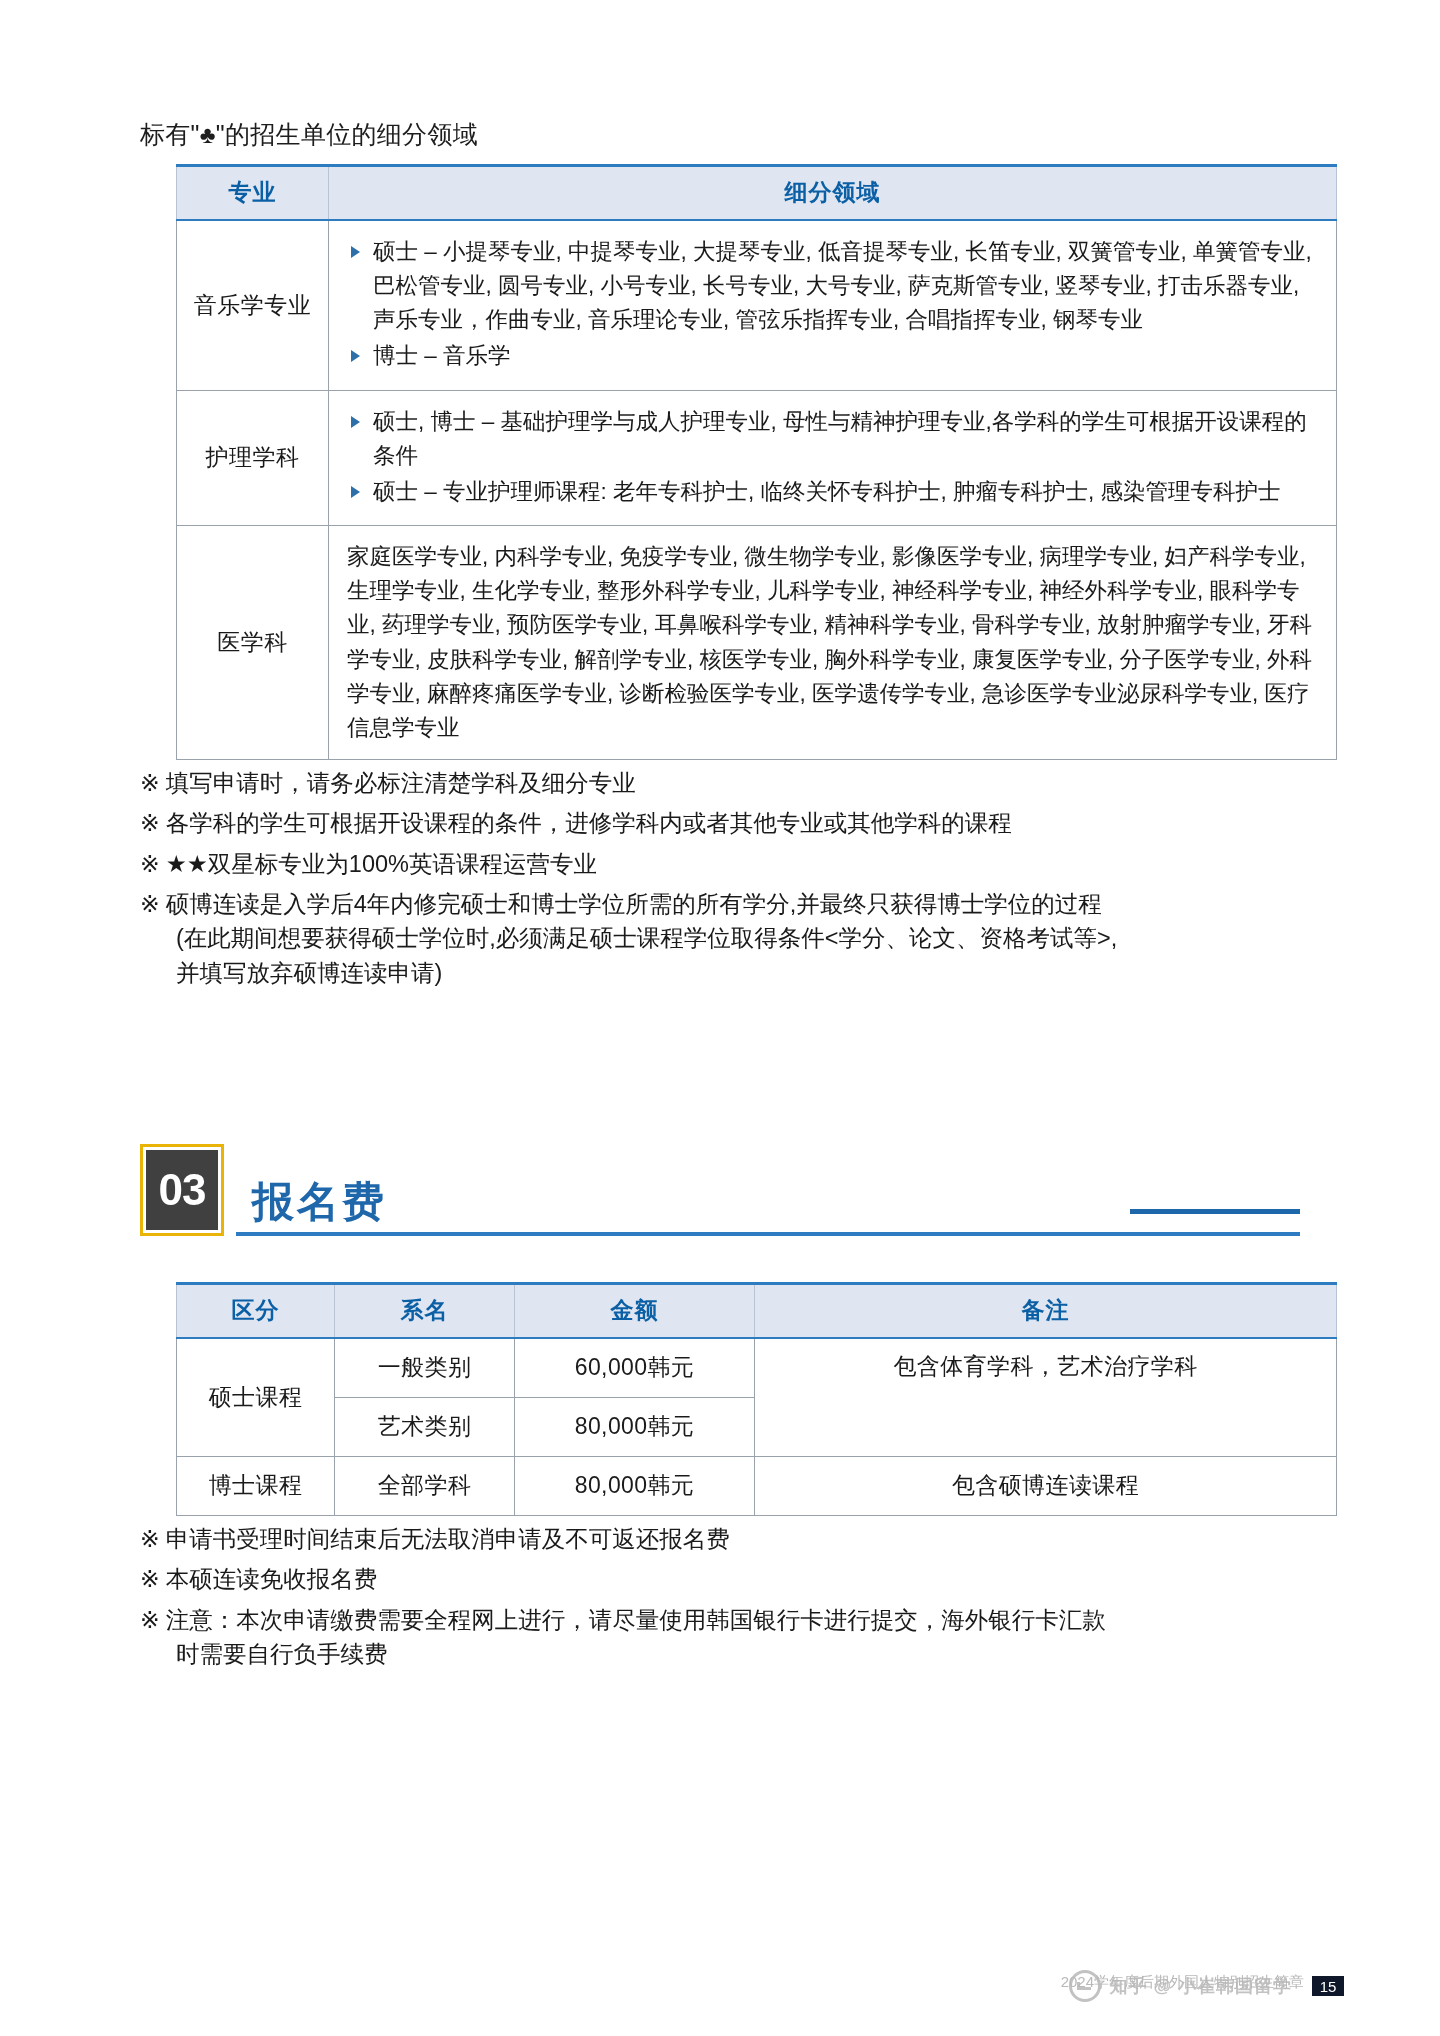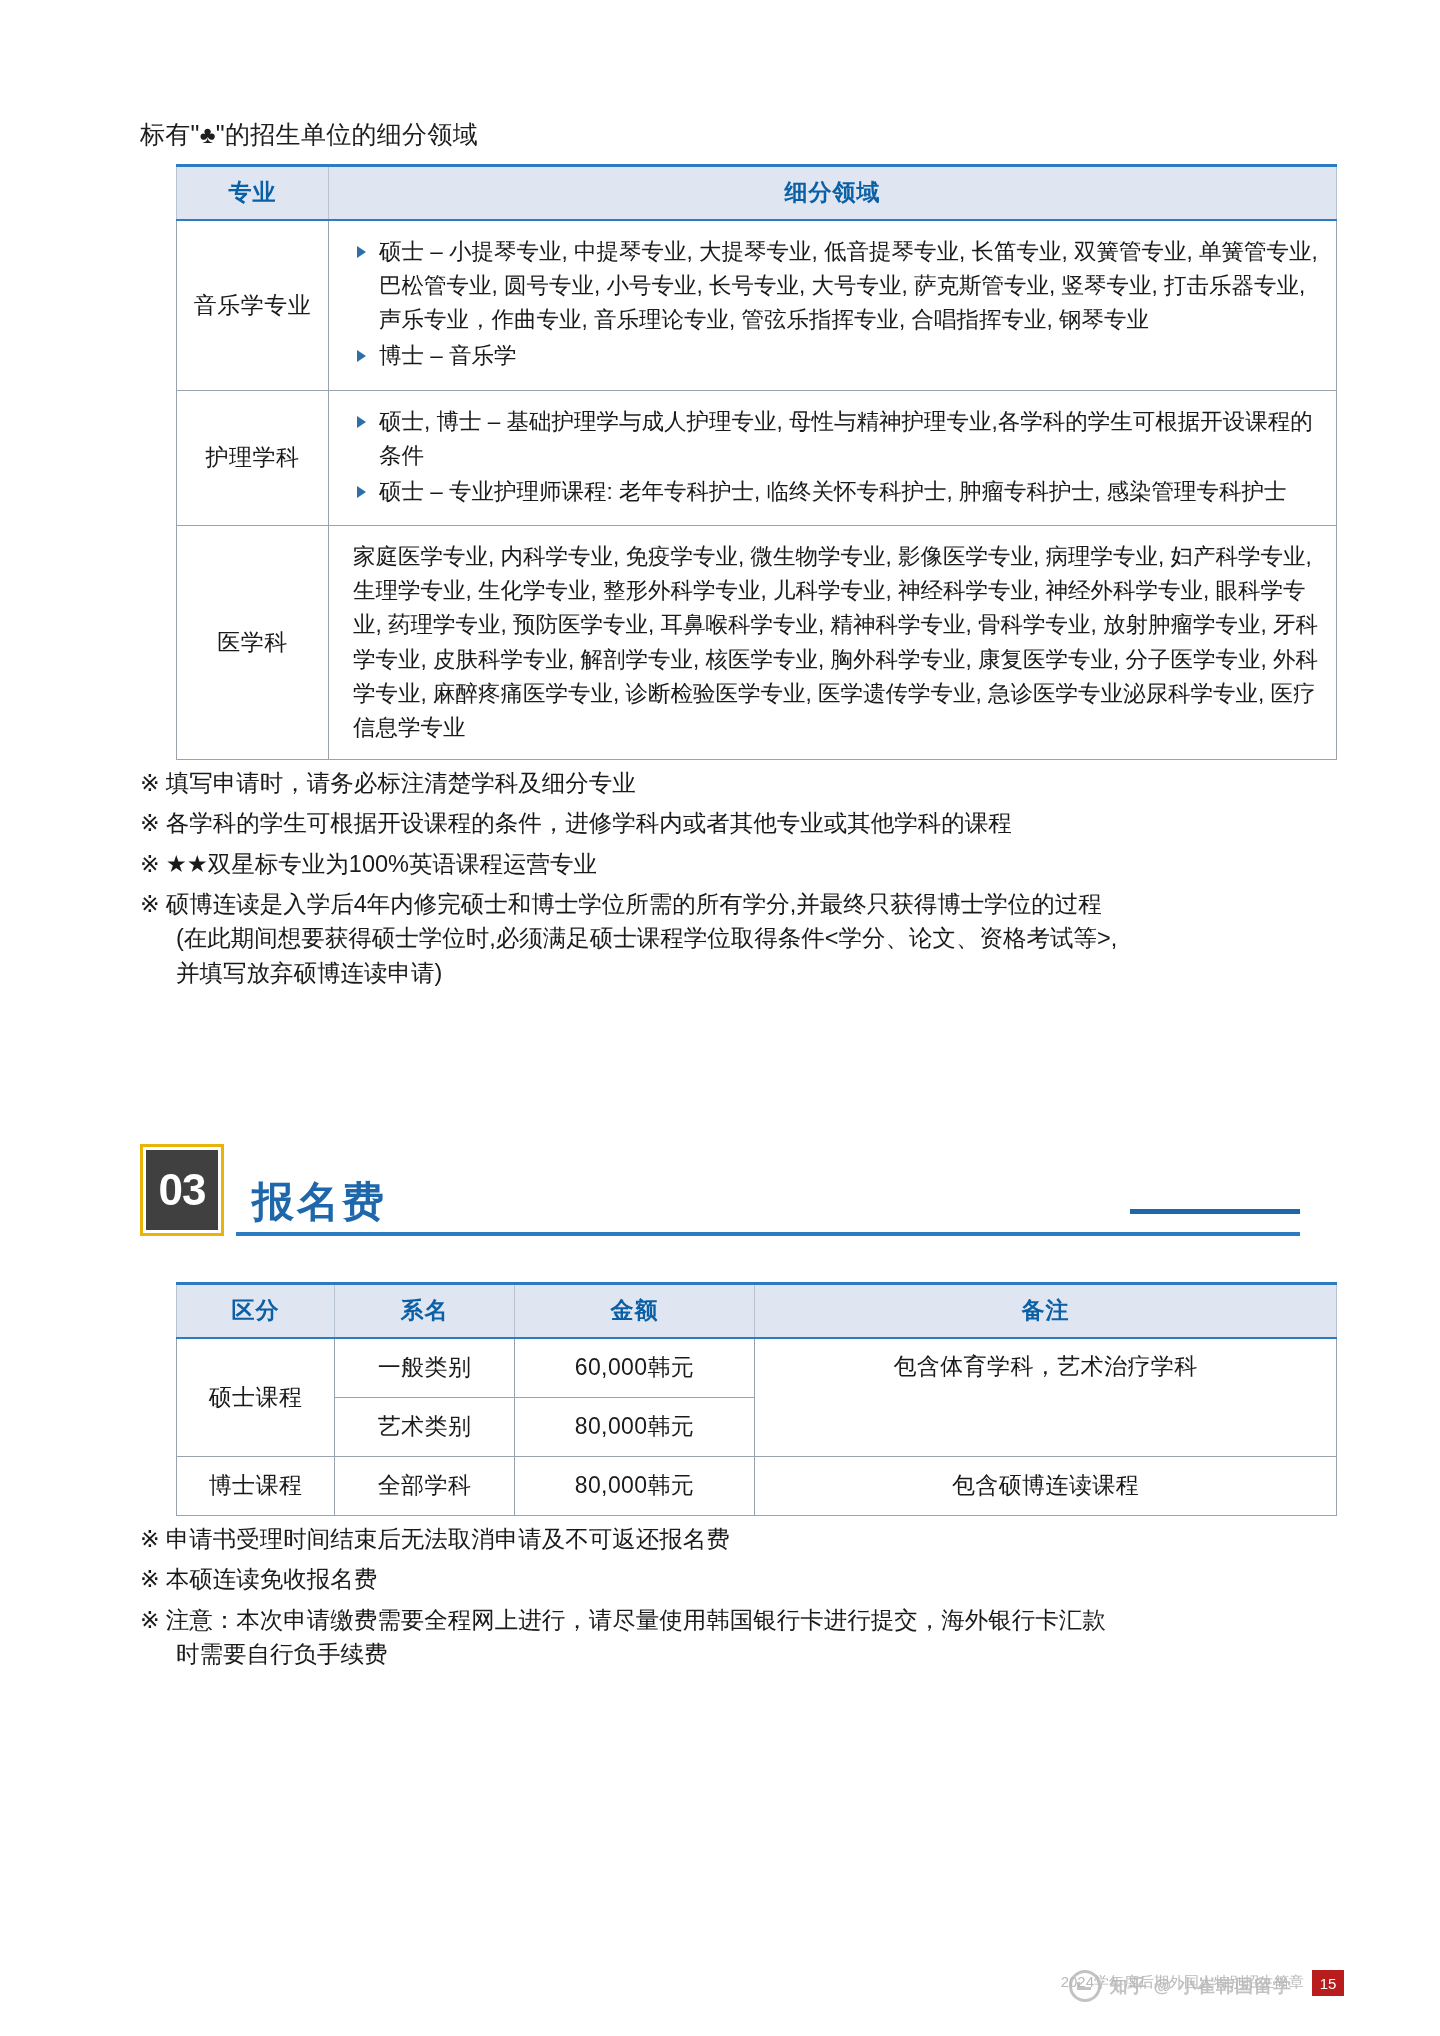--- a/index.html
+++ b/index.html
@@ -71,21 +71,21 @@
   .t1 col.c1 { width: 152px; }
   .t1 col.c2 { width: 1008px; }
 
   .t1 td.major {
     text-align: center;
     font-size: 23px;
     color: #1a1a1a;
     letter-spacing: 0.5px;
   }
   .t1 td.detail {
-    padding: 14px 16px 14px 24px;
+    padding: 14px 16px 14px 18px;
     font-size: 22.5px;
     line-height: 1.52;
     color: #1a1a1a;
   }
   ul.bl {
     list-style: none;
     margin: 0;
     padding: 0;
   }
   ul.bl > li {
@@ -197,22 +197,22 @@
     bottom: 18px;
     font-size: 15px;
     color: #b9b9b9;
     white-space: nowrap;
   }
   .page-badge {
     position: absolute;
     right: 96px;
     bottom: 14px;
     width: 32px;
-    height: 26px;
-    background: #b91c1c;
+    height: 20px;
+    background: #0f172a;
     color: #fff;
     font-size: 15px;
     display: flex;
     align-items: center;
     justify-content: center;
   }
   .watermark {
     position: absolute;
     right: 148px;
     bottom: 8px;

